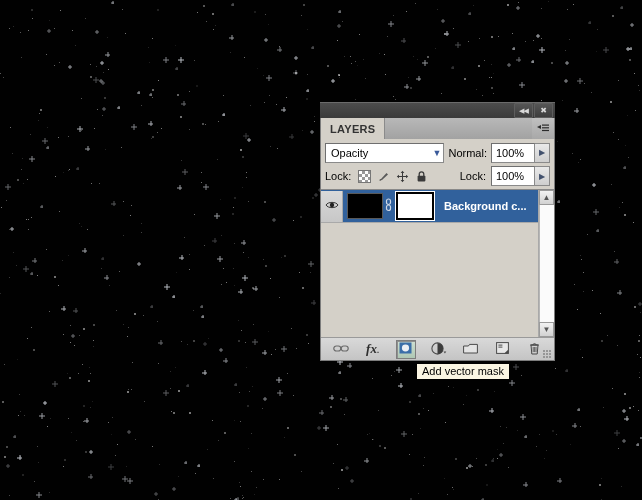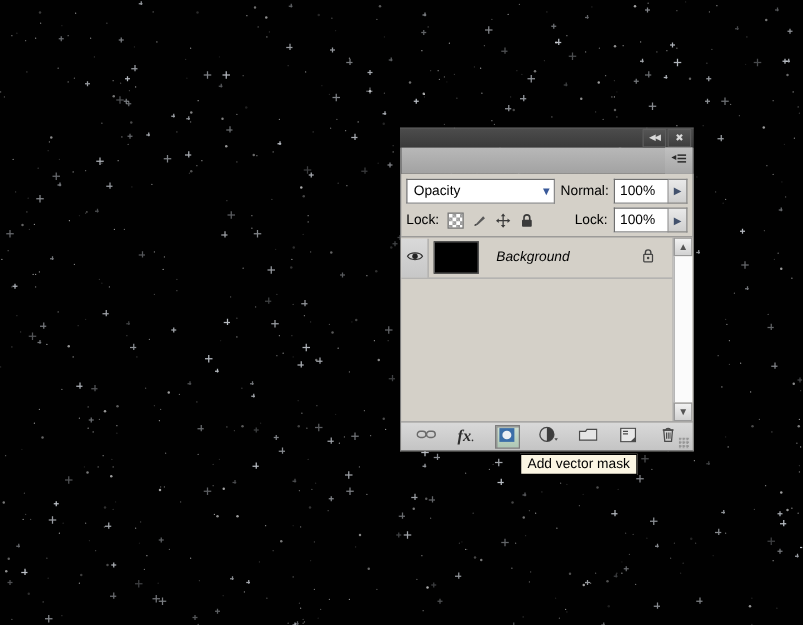--- a/index.html
+++ b/index.html
@@ -1048,20 +1048,23 @@
   <div class="panel-titlebar">
     <div class="tb-btn">
       <span style="font-size:7px;letter-spacing:-1px;">◀◀</span>
     </div>
     <div class="tb-btn">
       <span style="font-size:8px;">✖</span>
     </div>
   </div>
 
   <div class="panel-tabstrip">
+    <div class="panel-tab">
+      <span>LAYERS</span>
+    </div>
     <div class="tabstrip-filler"></div>
     <div class="panel-menu-btn">
       <span>
         <svg width="12" height="10" viewBox="0 0 12 10">
           <polygon points="0,4 4,2 4,6" fill="#2b2b2b"></polygon>
           <rect x="5" y="1.5" width="7" height="1.2" fill="#2b2b2b"></rect>
           <rect x="5" y="4.2" width="7" height="1.2" fill="#2b2b2b"></rect>
           <rect x="5" y="6.9" width="7" height="1.2" fill="#2b2b2b"></rect>
         </svg>
       </span>
@@ -1118,43 +1121,42 @@
         </div>
         <div class="spin-btn">
           <span>▶</span>
         </div>
       </div>
     </div>
 
     <div class="layer-list">
       <div class="layer-rows">
 
-
-        <div class="layer-row">
+        <div class="layer-row selected">
           <div class="eye-cell">
             <span>
               <svg width="14" height="10" viewBox="0 0 14 10">
                 <path d="M1 5 C3 1.5 11 1.5 13 5 C11 8.5 3 8.5 1 5 Z" fill="none" stroke="#333" stroke-width="1"></path>
                 <circle cx="7" cy="5" r="2.2" fill="#222"></circle>
               </svg>
             </span>
           </div>
           <div class="thumb"></div>
-          <div class="layer-name italic">Background</div>
-          <div class="layer-spacer"></div>
-          <div class="lock-badge">
+          <div class="chain-cell">
             <span>
-              <svg width="11" height="13" viewBox="0 0 11 13">
-                <path d="M3.3 5.6 V4.1 a2.2 2.2 0 0 1 4.4 0 V5.6" fill="none" stroke="#444" stroke-width="1.1"></path>
-                <rect x="2" y="5.4" width="7" height="6" rx="0.6" fill="none" stroke="#444" stroke-width="1"></rect>
-                <circle cx="5.5" cy="8.4" r="1" fill="#444"></circle>
+              <svg width="9" height="14" viewBox="0 0 9 14">
+                <rect x="2.5" y="1" width="4" height="5.5" rx="2" fill="none" stroke="#cfd8e6" stroke-width="1.2"></rect>
+                <rect x="2.5" y="7" width="4" height="5.5" rx="2" fill="none" stroke="#cfd8e6" stroke-width="1.2"></rect>
               </svg>
             </span>
           </div>
+          <div class="mask-thumb"></div>
+          <div class="layer-name">Background c...</div>
         </div>
+
       </div>
 
       <div class="vscroll">
         <div class="sc-arrow">
           <span>▲</span>
         </div>
         <div class="sc-track"></div>
         <div class="sc-arrow">
           <span>▼</span>
         </div>

